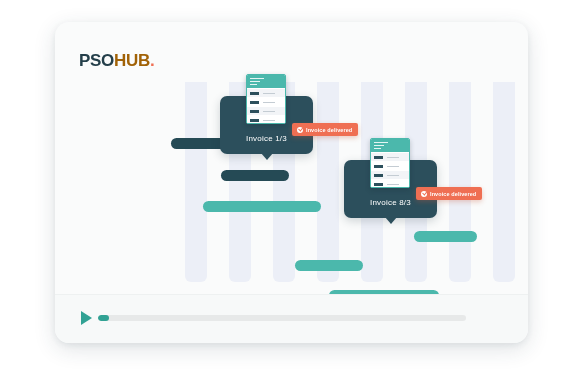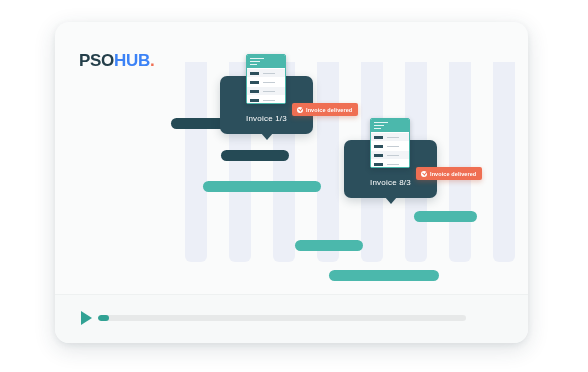--- a/index.html
+++ b/index.html
@@ -33,28 +33,28 @@
     position: absolute;
     left: 24px;
     top: 30px;
     font-size: 17px;
     font-weight: bold;
     letter-spacing: -0.3px;
     line-height: 1;
     white-space: nowrap;
   }
   #brand-logo .pso { color: #243f4a; }
-  #brand-logo .hub { color: #3b82f6; }
+  #brand-logo .hub { color: #a16207; }
   #brand-logo .dot { color: #ef6f53; }
 
   
   #gantt-canvas {
     position: absolute;
     left: 0;
-    top: 40px;
+    top: 60px;
     width: 387px;
     height: 215px;
   }
 
   .gantt-column {
     position: absolute;
     top: 0;
     width: 22px;
     height: 200px;
     background: #ecefF7;

